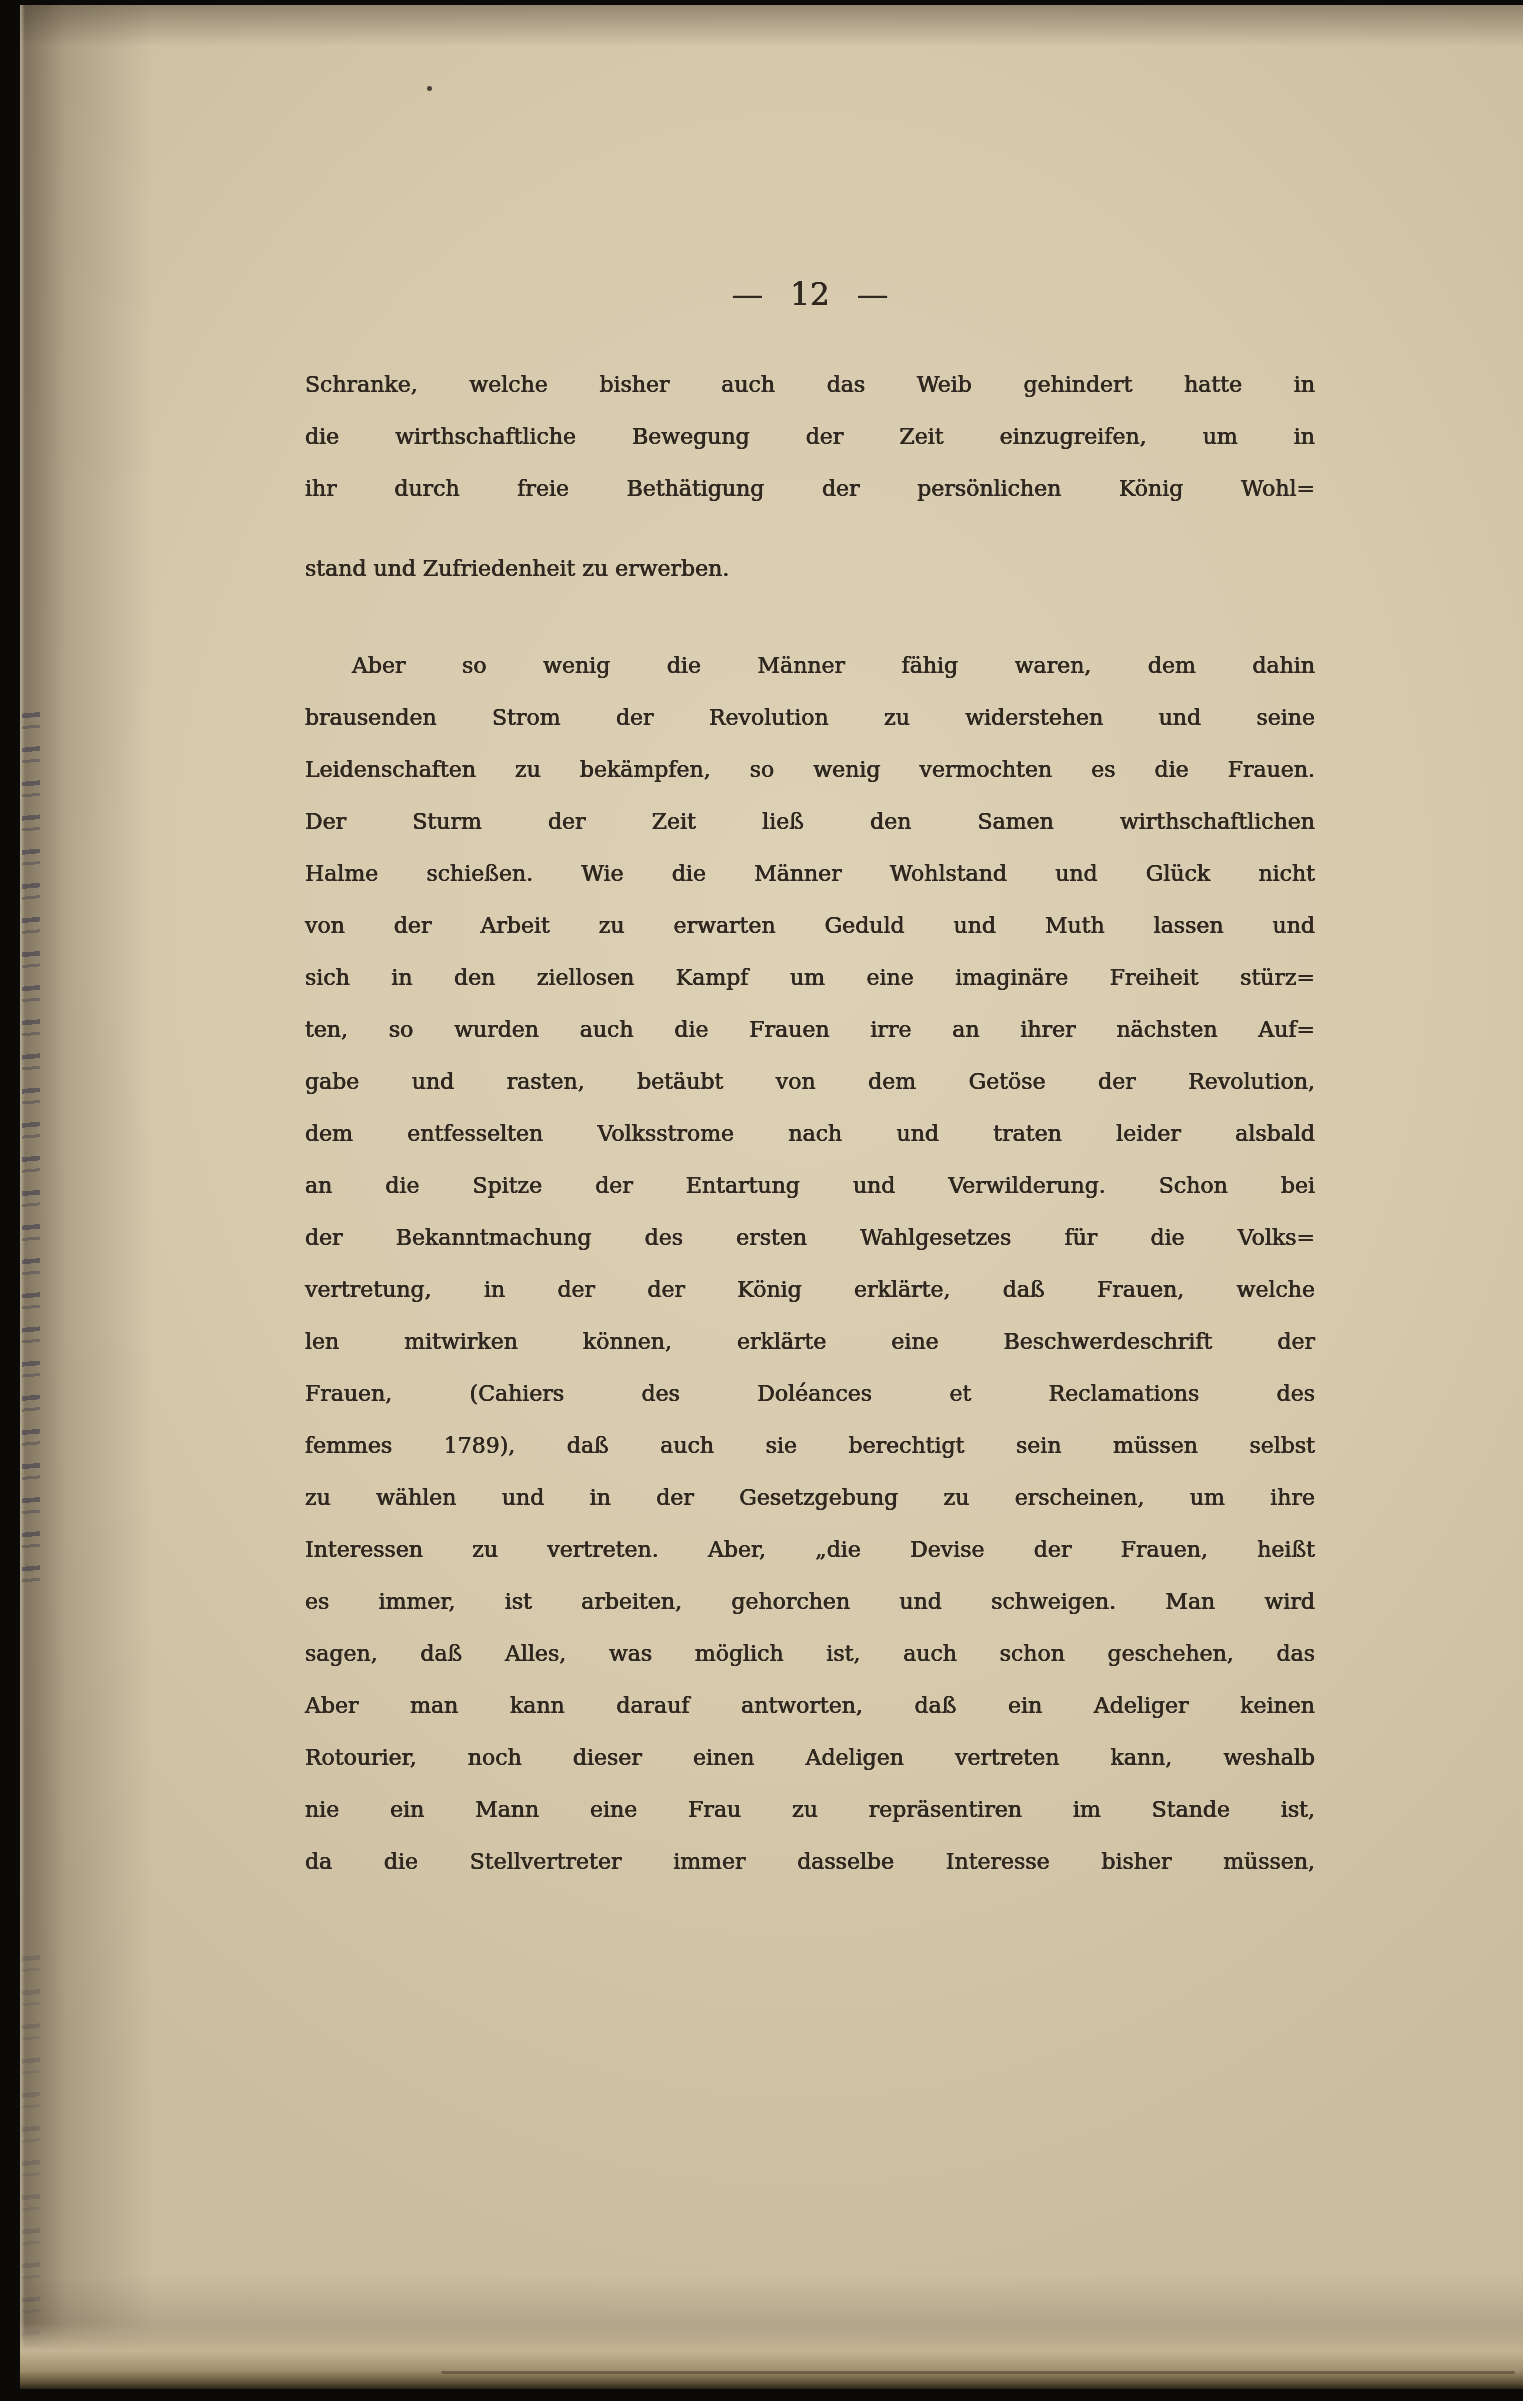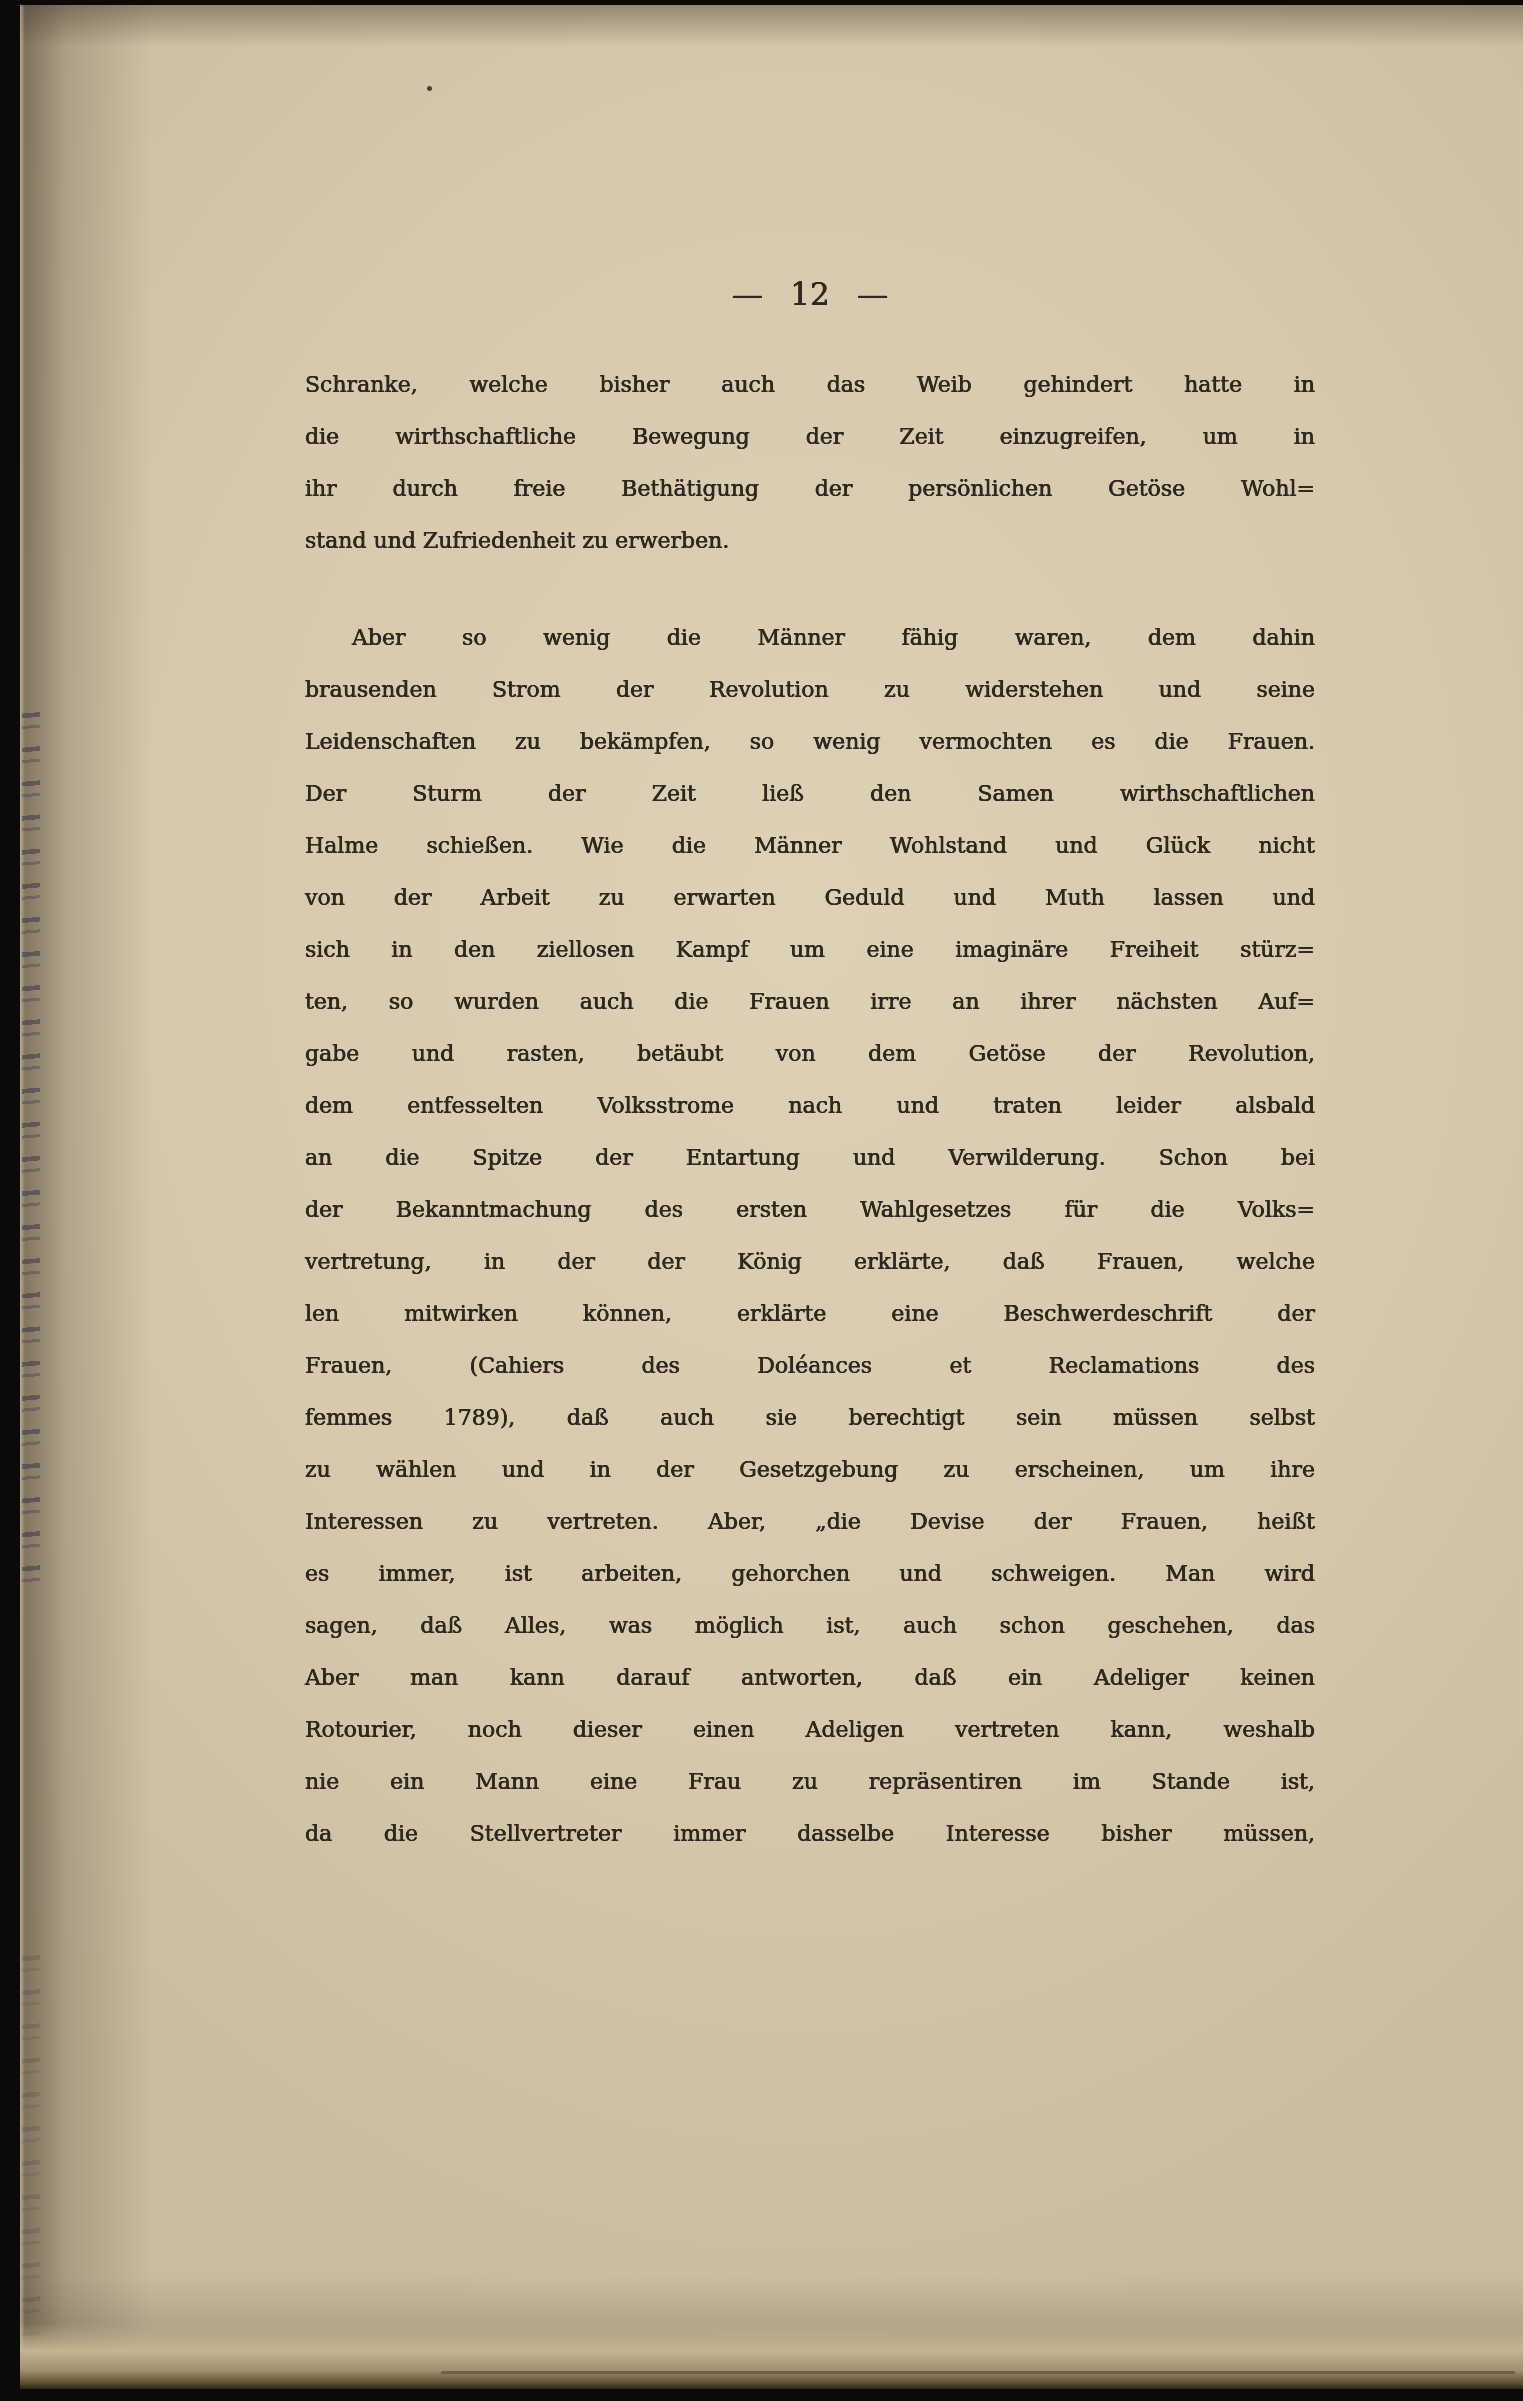--- a/index.html
+++ b/index.html
@@ -38,21 +38,21 @@
     position:absolute;left:285px;top:354px;width:1010px;
     color:var(--ink);
     font-size:22px;line-height:52px;
   }
   .paragraph{margin:0;padding:0;}
   .line{
     text-align:justify;
     text-align-last:justify;
     text-shadow:0.3px 0 currentColor, -0.3px 0 currentColor;
   }
-  .line.no-justify{text-align-last:left;}
+  .line.no-justify{text-align-last:left;margin-top:28px;}
   .line.indent{padding-left:47px;margin-top:45px;}
   .margin-marks{
     position:absolute;left:1.5px;top:701px;width:18.3px;height:876px;
     opacity:0.75;filter:blur(0.5px);
     background:repeating-linear-gradient(175deg,
       transparent 0 7.6px, rgba(52,52,74,0.70) 7.6px 12.2px,
       transparent 12.2px 20px, rgba(52,52,74,0.45) 20px 23px,
       transparent 23px 34px);
   }
   .margin-marks.faint{top:1944px;height:396px;opacity:0.28;}
@@ -79,21 +79,21 @@
     <div class="page-header">
       <span>—</span>
       <span>12</span>
       <span>—</span>
     </div>
 
     <div class="text-block">
         <div class="paragraph">
           <div class="line">Schranke, welche bisher auch das Weib gehindert hatte in</div>
           <div class="line">die wirthschaftliche Bewegung der Zeit einzugreifen, um in</div>
-          <div class="line">ihr durch freie Bethätigung der persönlichen Getöse Wohl=</div>
+          <div class="line">ihr durch freie Bethätigung der persönlichen König Wohl=</div>
           <div class="line no-justify">stand und Zufriedenheit zu erwerben.</div>
         </div>
         <div class="paragraph">
           <div class="line indent">Aber so wenig die Männer fähig waren, dem dahin</div>
           <div class="line">brausenden Strom der Revolution zu widerstehen und seine</div>
           <div class="line">Leidenschaften zu bekämpfen, so wenig vermochten es die Frauen.</div>
           <div class="line">Der Sturm der Zeit ließ den Samen wirthschaftlichen</div>
           <div class="line">Halme schießen. Wie die Männer Wohlstand und Glück nicht</div>
           <div class="line">von der Arbeit zu erwarten Geduld und Muth lassen und</div>
           <div class="line">sich in den ziellosen Kampf um eine imaginäre Freiheit stürz=</div>

